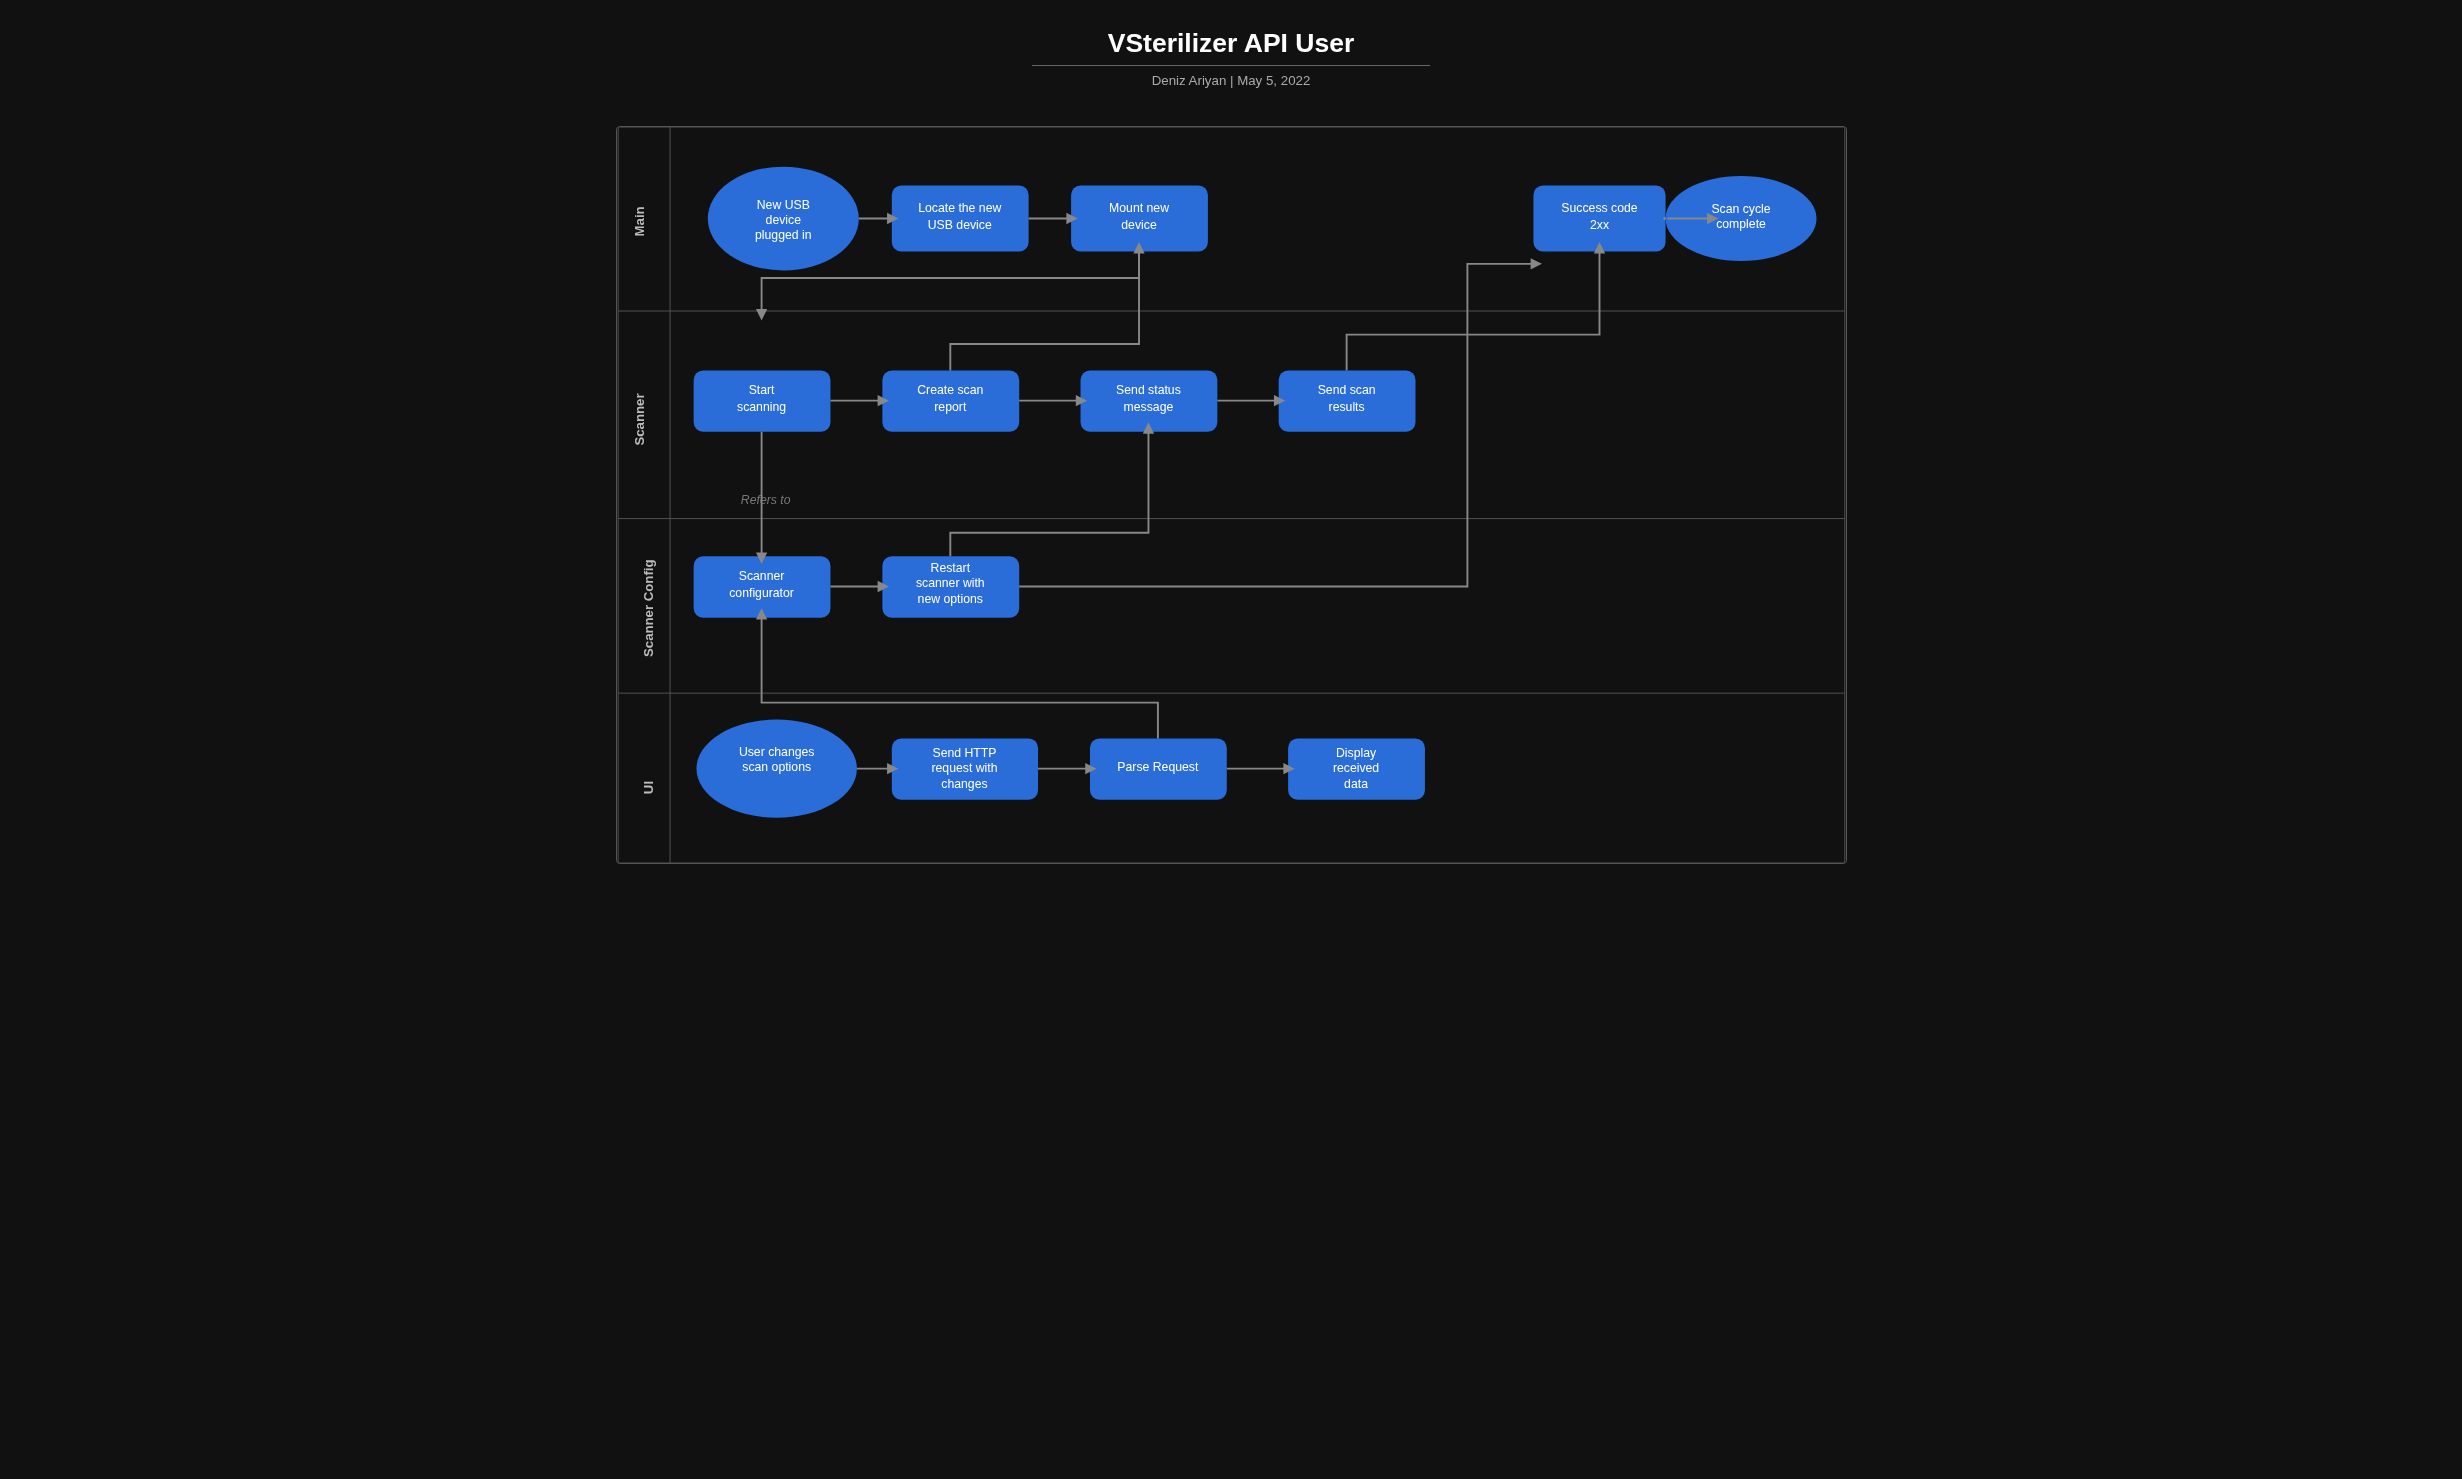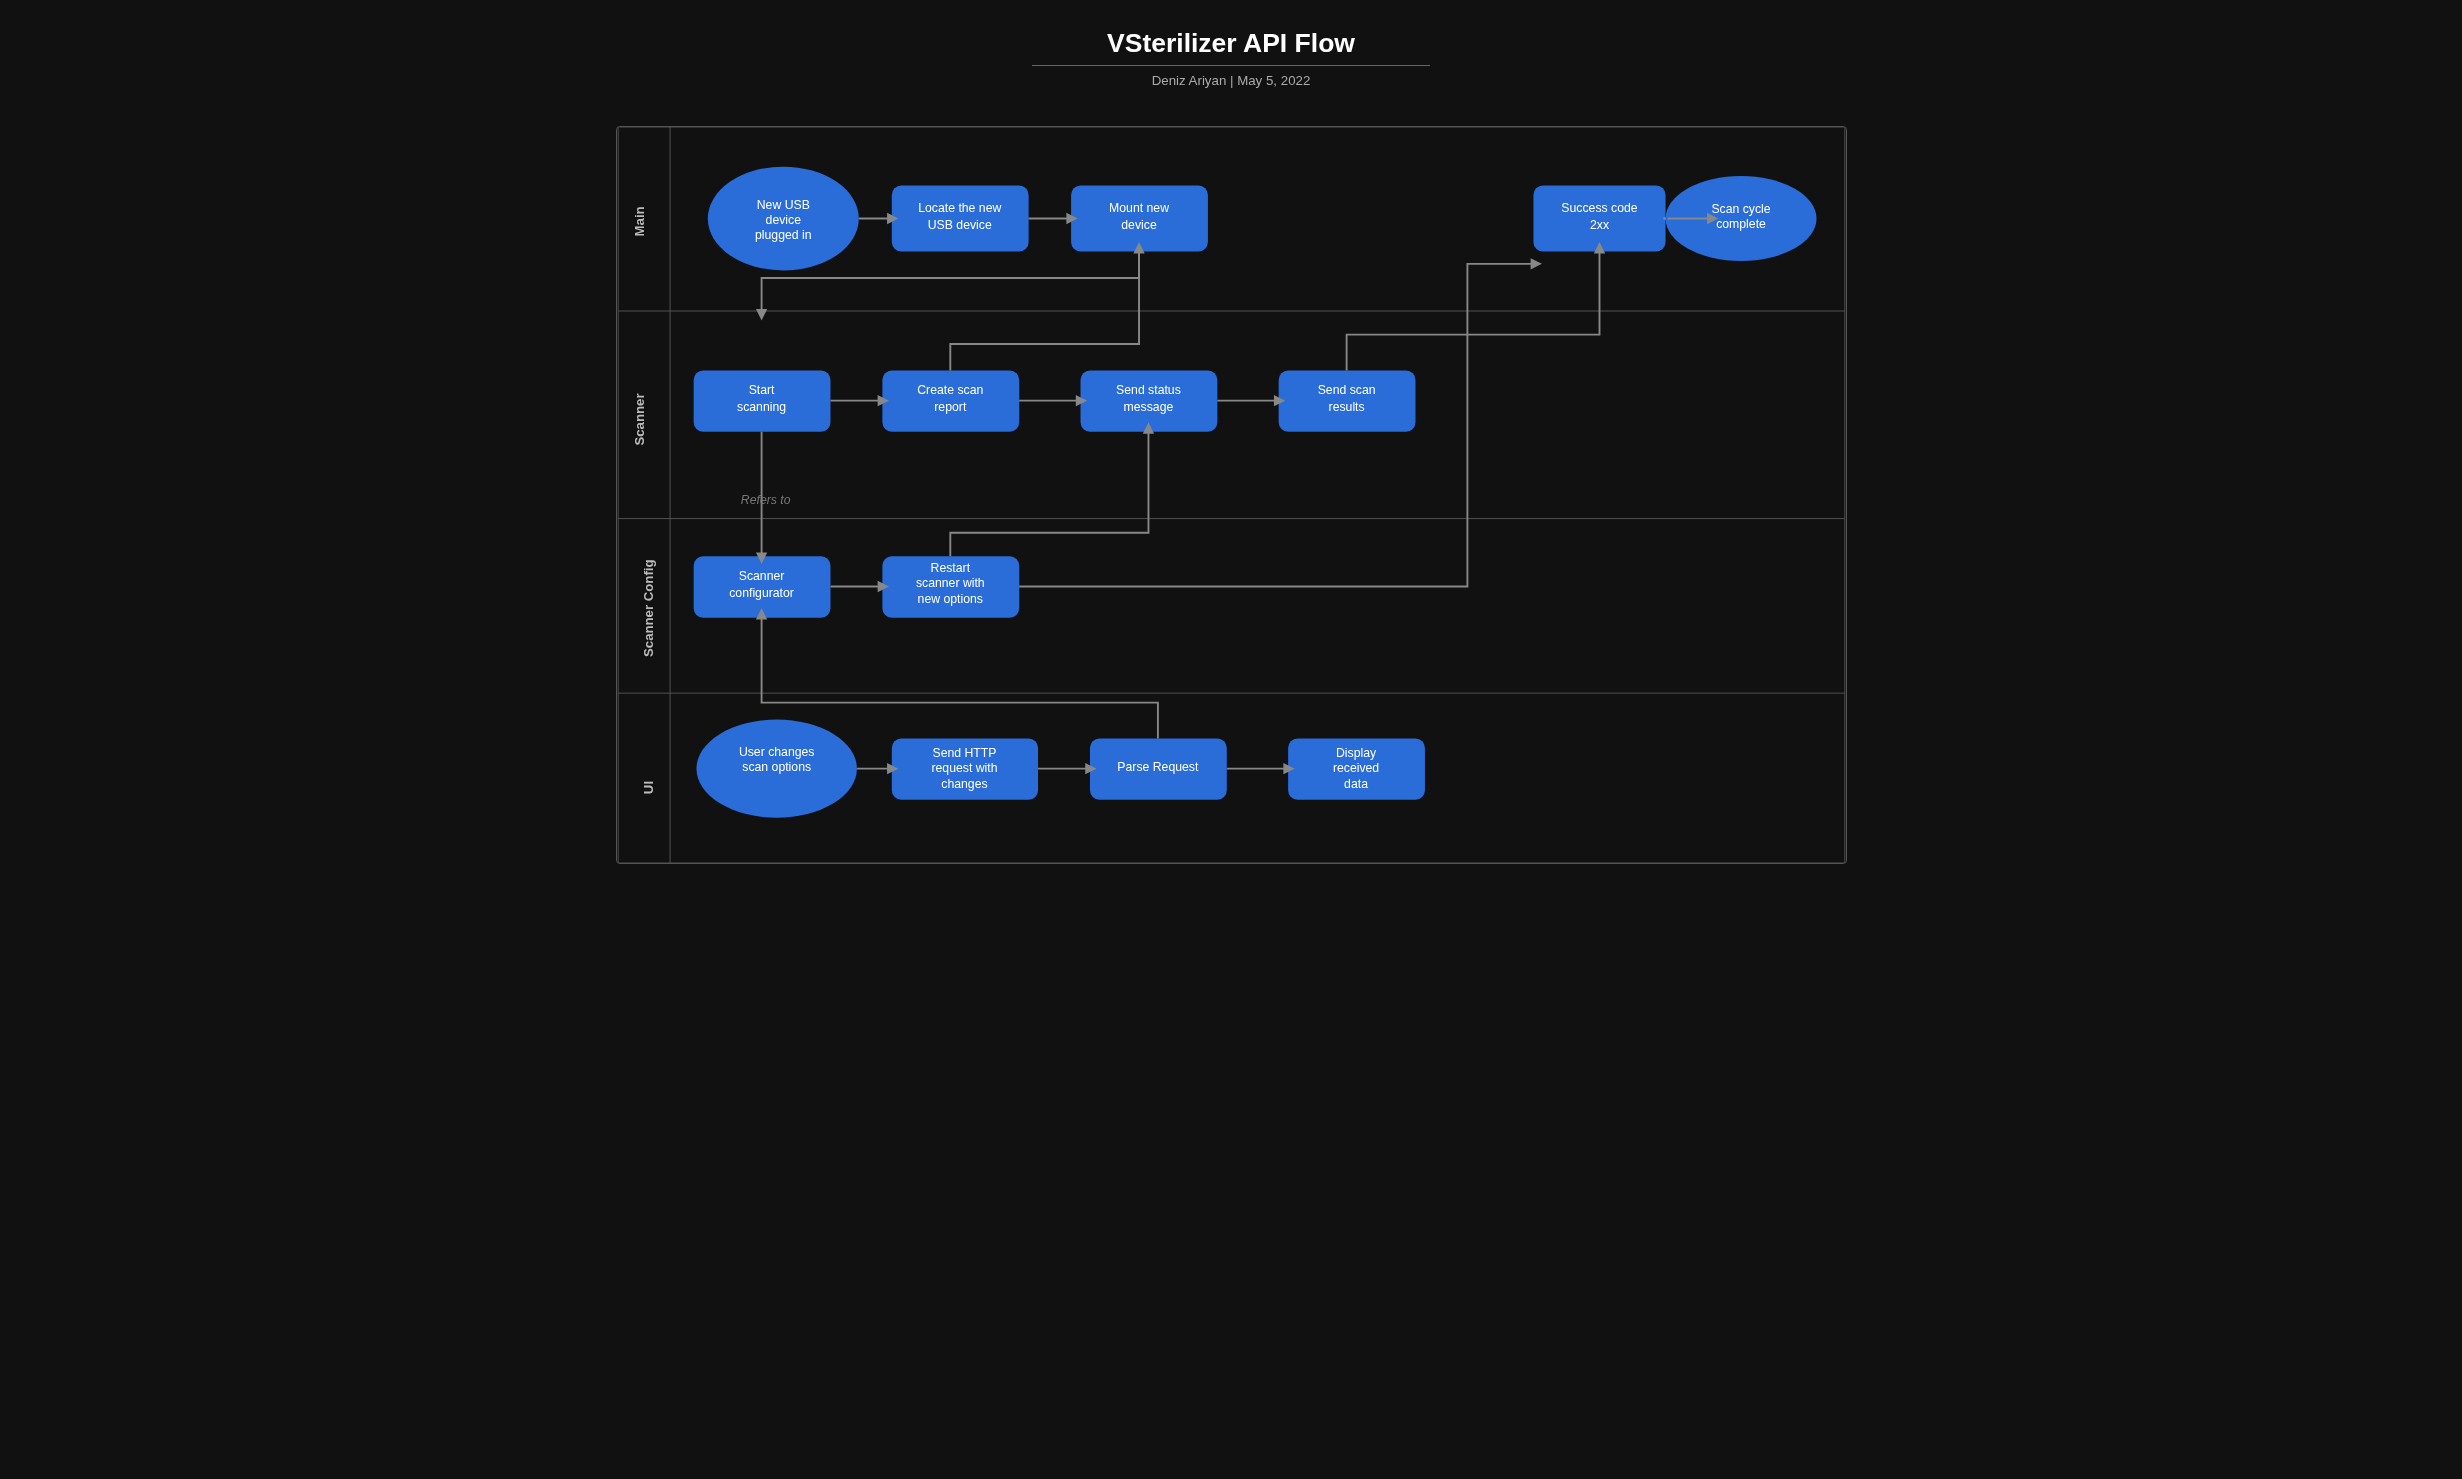--- a/index.html
+++ b/index.html
@@ -32,21 +32,21 @@
     .subtitle {
       font-size: 13.3px;
       color: #aaa;
       text-align: center;
       margin-bottom: 38px;
     }
   </style>
 </head>
 <body>
 
-<h1 class="page-title">VSterilizer API Flow</h1>
+<h1 class="page-title">VSterilizer API User</h1>
 <div class="title-underline"></div>
 <p class="subtitle">Deniz Ariyan  |  May 5, 2022</p>
 
 <style>
   body {
     background: #111;
   }
 </style>
 
 <svg width="1231" height="738" viewBox="0 0 1300 780" style="background:#111; border:0.9px solid #555; border-radius:3.8px; display:block;">

